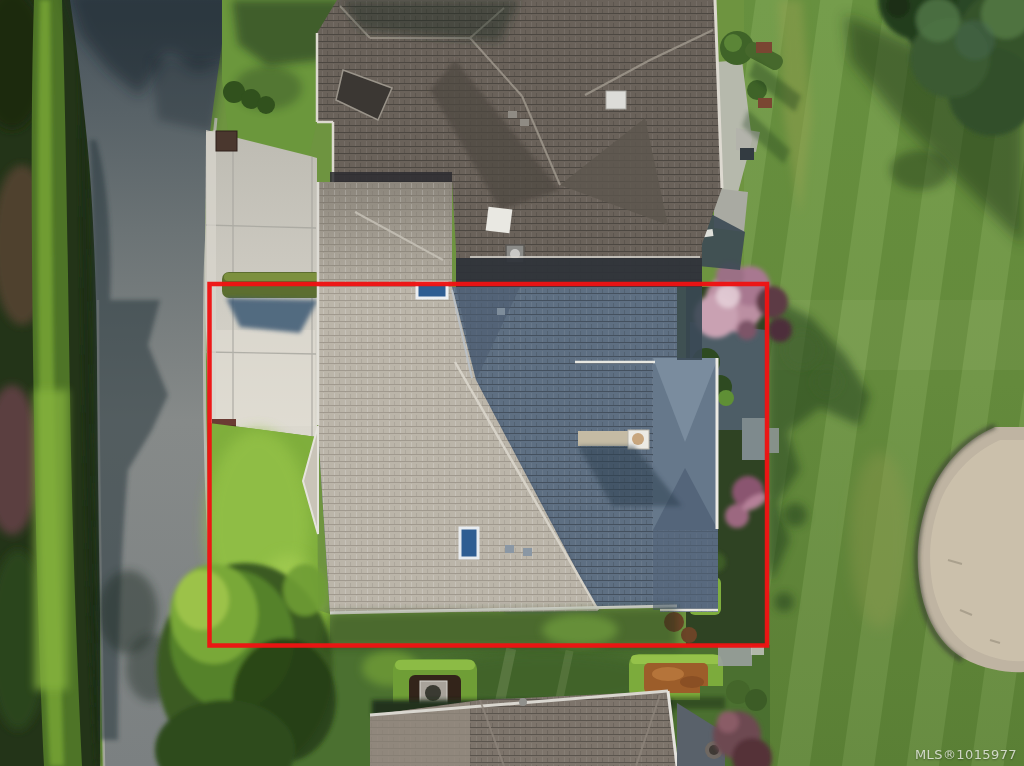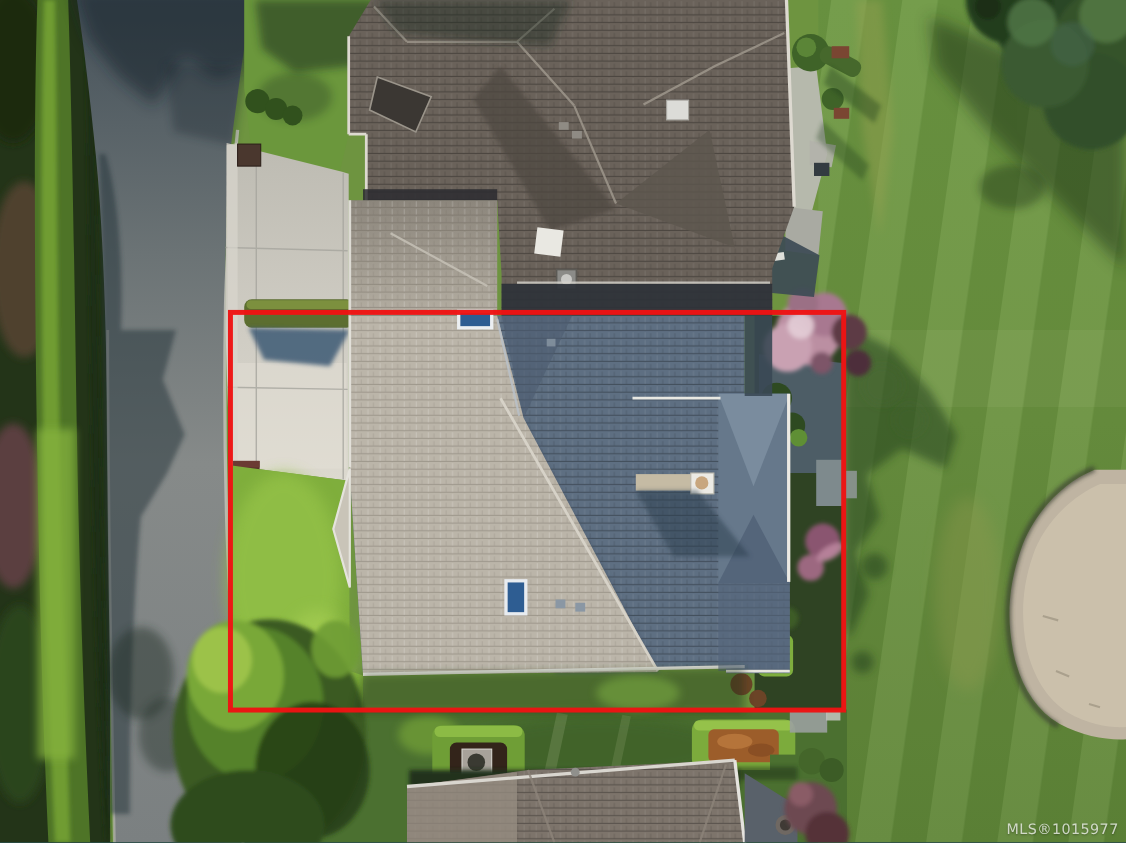--- a/index.html
+++ b/index.html
@@ -1,16 +1,16 @@
 <!DOCTYPE html>
 <html><head>
 <meta charset="utf-8">
 <style>
   html,body{margin:0;padding:0;background:#222;}
-  #canvas{position:relative;width:1024px;height:766px;overflow:hidden;background:#0369a1;
+  #canvas{position:relative;width:1024px;height:766px;overflow:hidden;background:#c2410c;
           font-family:"DejaVu Sans",sans-serif;}
   #canvas svg{position:absolute;inset:0;display:block;}
   .watermark{position:absolute;right:7px;bottom:4px;font-size:13px;letter-spacing:.4px;
              color:rgba(255,255,255,.72);text-shadow:0 1px 2px rgba(0,0,0,.35);
              font-family:"DejaVu Sans",sans-serif;pointer-events:none;}
 </style>
 </head>
 <body>
 
 <div id="canvas">

